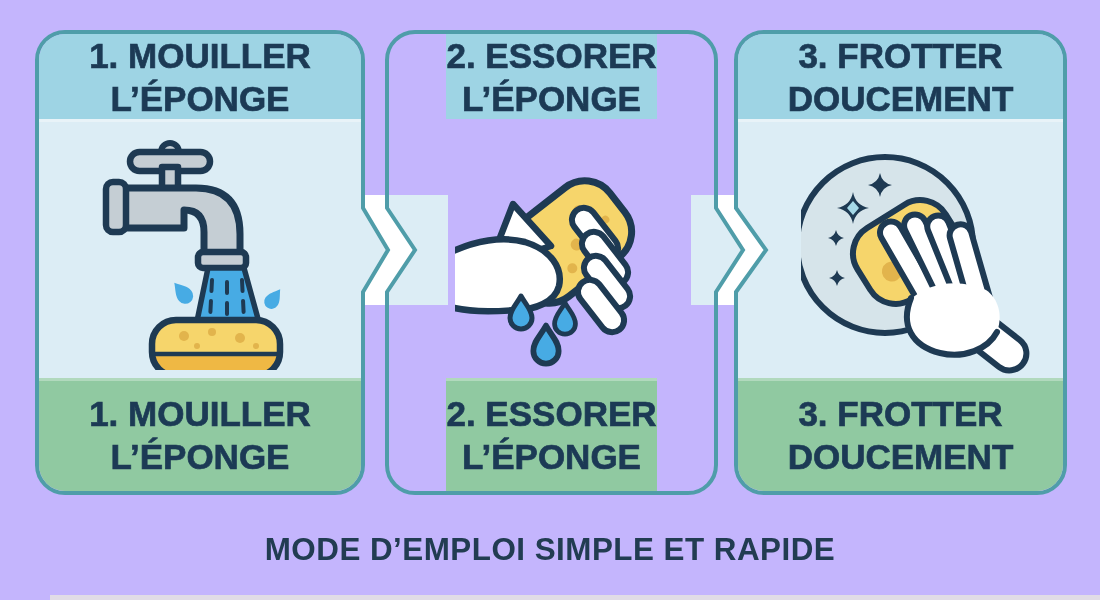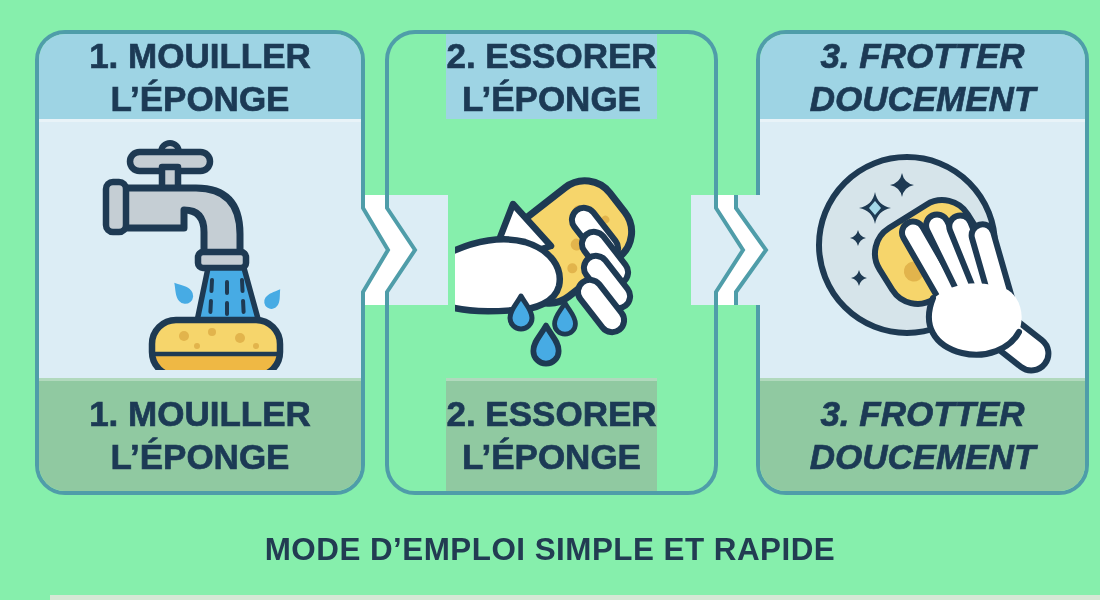--- a/index.html
+++ b/index.html
@@ -1,27 +1,27 @@
 <!DOCTYPE html>
 <html style="--header_blue: #9ed4e4; --body_blue: #dcedf5; --footer_green: #90c9a1; --border_teal: #4f9da9; --text_navy: #1c3a55; --caption_navy: #223c52; --outline_navy: #1e3a53; --faucet_gray: #c5ced4; --water_blue: #47abe4; --sponge_yellow: #f6d56b; --sponge_dark: #efb844; --sponge_dot: #e2b44c; --plate_blue: #d6e4ea; --sparkle_cyan: #a5d9e8; --hand_white: #ffffff;"><head>
 <meta charset="utf-8">
 <style>
   html,body{margin:0;padding:0;background:#ffffff;}
   .stage{
-    position:relative;width:1100px;height:600px;background:#86efac;overflow:hidden;
+    position:relative;width:1100px;height:600px;background:#c4b5fd;overflow:hidden;
     font-family:"Liberation Sans", sans-serif;
   }
   .panel{
     position:absolute;top:30px;height:465px;box-sizing:border-box;
     border:4px solid var(--border_teal,#4f9da9);border-radius:30px;
     overflow:hidden;display:flex;flex-direction:column;z-index:1;
   }
   .panel-1{left:35px;width:330px;}
   .panel-2{left:385px;width:333px;align-items:center;}
-  .panel-3{left:756px;width:333px;font-style:italic;}
+  .panel-3{left:734px;width:333px;}
   .panel-header{
     height:85px;flex:0 0 85px;background:var(--header_blue,#9ed4e4);
     display:flex;flex-direction:column;align-items:center;justify-content:center;
   }
   .panel-body{
     flex:0 0 259px;background:var(--body_blue,#dcedf5);position:relative;
     box-shadow:inset 0 3px 0 rgba(255,255,255,0.35);
   }
   .panel-footer{
     flex:1 1 auto;background:var(--footer_green,#90c9a1);

